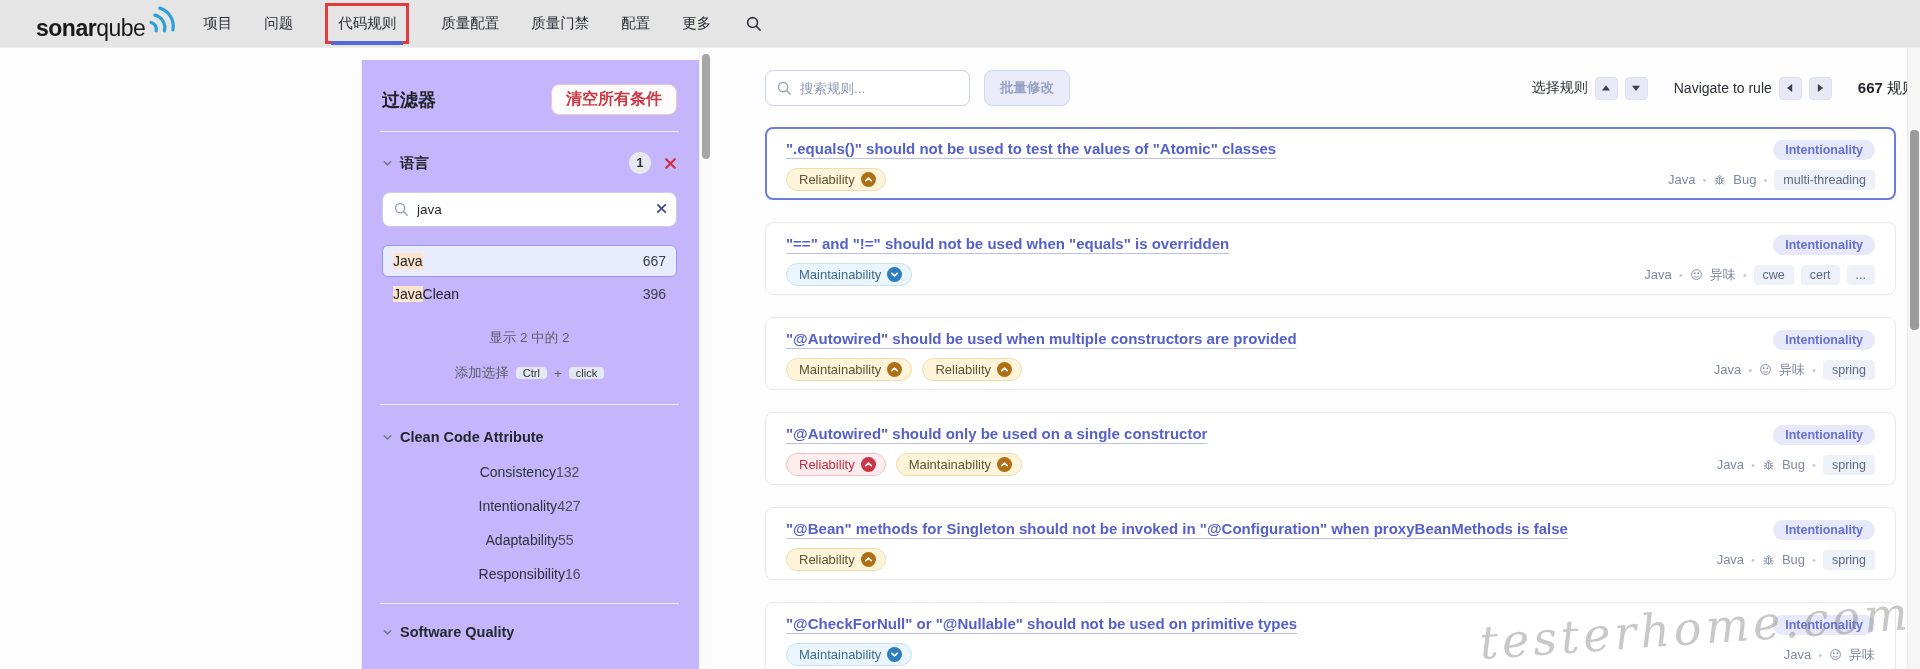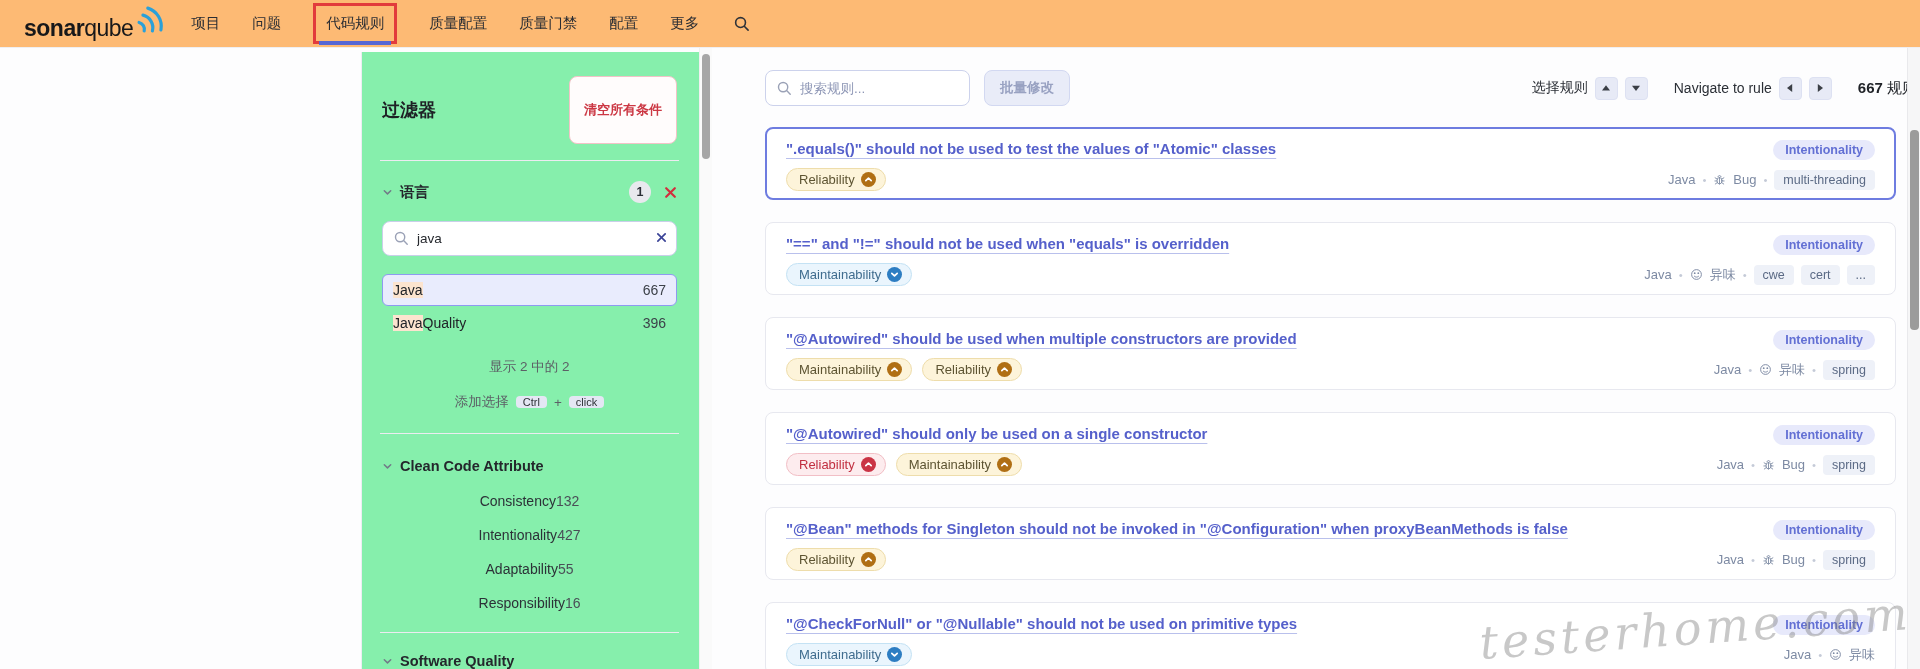--- a/index.html
+++ b/index.html
@@ -1,41 +1,41 @@
 <!DOCTYPE html>
 <html><head>
 <meta charset="utf-8">
 <style>
   * { margin:0; padding:0; box-sizing:border-box; }
   html,body { width:1920px; height:669px; overflow:hidden; }
   body { font-family:"Liberation Sans","DejaVu Sans",sans-serif; background:#fdfdfe; color:#2b2f36; position:relative; }
 
   
-  .topnav { position:absolute; top:0; left:0; width:1920px; height:48px; background:#fdba74;
-            border-bottom:1px solid #efeff2; display:flex; align-items:center; padding:0 24px; z-index:20; }
+  .topnav { position:absolute; top:0; left:0; width:1920px; height:48px; background:#e5e5e5;
+            border-bottom:1px solid #efeff2; display:flex; align-items:center; padding:0 36px; z-index:20; }
   .logo { display:flex; align-items:flex-end; cursor:pointer; }
   .logo-text { font-size:23px; color:#17181a; letter-spacing:-0.5px; }
   .logo-bold { font-weight:700; }
   .logo-waves { margin-left:2px; margin-bottom:8px; transform:rotate(14deg); }
   .nav-items { display:flex; align-items:center; gap:32px; margin-left:26px; height:52px; }
   .nav-item { font-size:14.5px; color:#2a2d33; cursor:pointer; padding:8px 0; white-space:nowrap; }
   .nav-item.active { border:3px solid #e23b3c; padding:8px 10px; position:relative; }
   .nav-item.active::after { content:""; position:absolute; left:3px; right:3px; bottom:-4px; height:4px; background:#5566d5; }
   .nav-search { margin-left:34px; display:flex; align-items:center; cursor:pointer; }
 
   
   .page { position:absolute; top:48px; left:0; right:0; bottom:0; background:#fdfdfe; }
 
   
-  .sidebar { position:absolute; left:361px; top:4px; bottom:0; width:338px; background:#86efac;
+  .sidebar { position:absolute; left:361px; top:12px; bottom:0; width:338px; background:#c4b5fd;
              border-left:1px solid #ededf3; padding:24px 22px 0 20px; }
   .sb-head { display:flex; justify-content:space-between; align-items:center; }
   .sb-title { font-size:18px; font-weight:700; color:#1e2125; }
-  .btn-clear { background:#fffcfc; border:1px solid #f2c3c7; color:#cc3844; font-size:13px; font-weight:700;
-               padding:24px 14px; border-radius:8px; cursor:pointer; font-family:Liberation Serif, serif; }
+  .btn-clear { background:#fffcfc; border:1px solid #f2c3c7; color:#cc3844; font-size:16px; font-weight:700;
+               padding:4px 14px; border-radius:8px; cursor:pointer; font-family:Liberation Serif, serif; }
   .sb-divider { border:none; border-top:1px solid #ececf1; margin:16px -2px 0; }
   .facet-head { display:flex; align-items:center; margin-top:20px; cursor:pointer; }
   .facet-title { font-size:14.5px; font-weight:700; color:#24272c; margin-left:7px; }
   .facet-right { margin-left:auto; display:flex; align-items:center; gap:13px; }
   .count-badge { width:22px; height:22px; border-radius:50%; background:#e8e9ee; color:#2b2f36;
                  font-size:12.5px; font-weight:700; display:flex; align-items:center; justify-content:center; }
   .facet-clear { display:flex; cursor:pointer; }
   .sb-search { position:relative; margin-top:18px; }
   .sb-search input { width:100%; height:35px; border:1px solid #c9cfe9; border-radius:8px;
                      padding:0 30px 0 34px; font-size:13.5px; color:#26292e; outline:none; font-family:inherit; }
@@ -184,21 +184,21 @@
           </svg>
       </span>
     </div>
 
     <div class="lang-options" id="lang-options">
         <div class="opt-row selected">
     <span class="opt-label"><span class="opt-hl">Java</span><span class="opt-rest"></span></span>
     <span class="opt-count">667</span>
   </div>
         <div class="opt-row">
-    <span class="opt-label"><span class="opt-hl">Java</span><span class="opt-rest">Quality</span></span>
+    <span class="opt-label"><span class="opt-hl">Java</span><span class="opt-rest">Clean</span></span>
     <span class="opt-count">396</span>
   </div>
       </div>
 
     <div class="sb-showing">显示 2 中的 2</div>
     <div class="sb-hint">
       <span>添加选择</span>
       <span class="keycap">Ctrl</span>
       <span>+</span>
       <span class="keycap">click</span>

